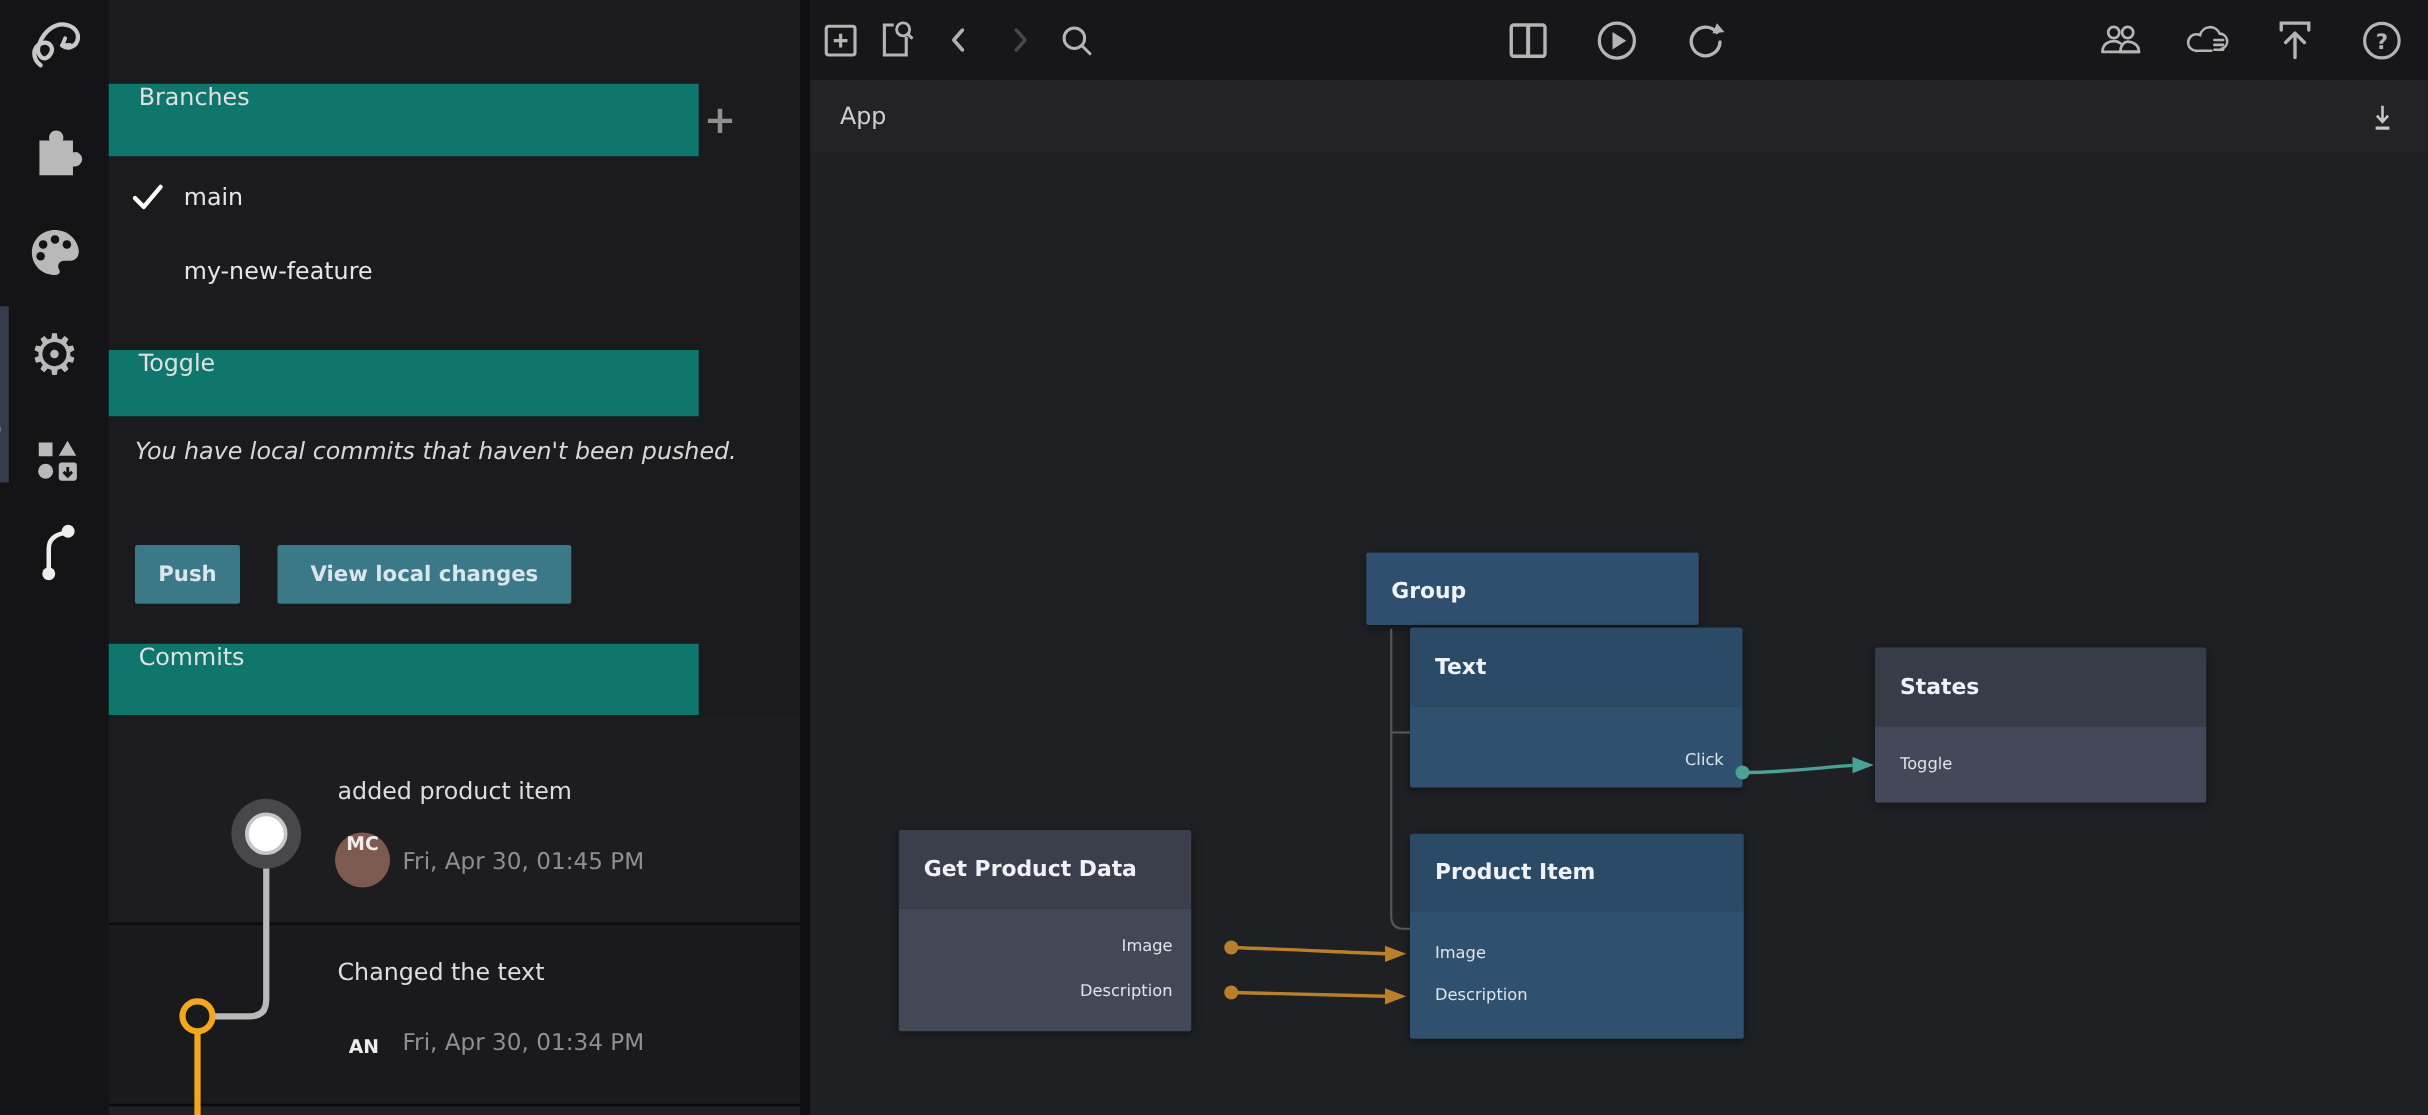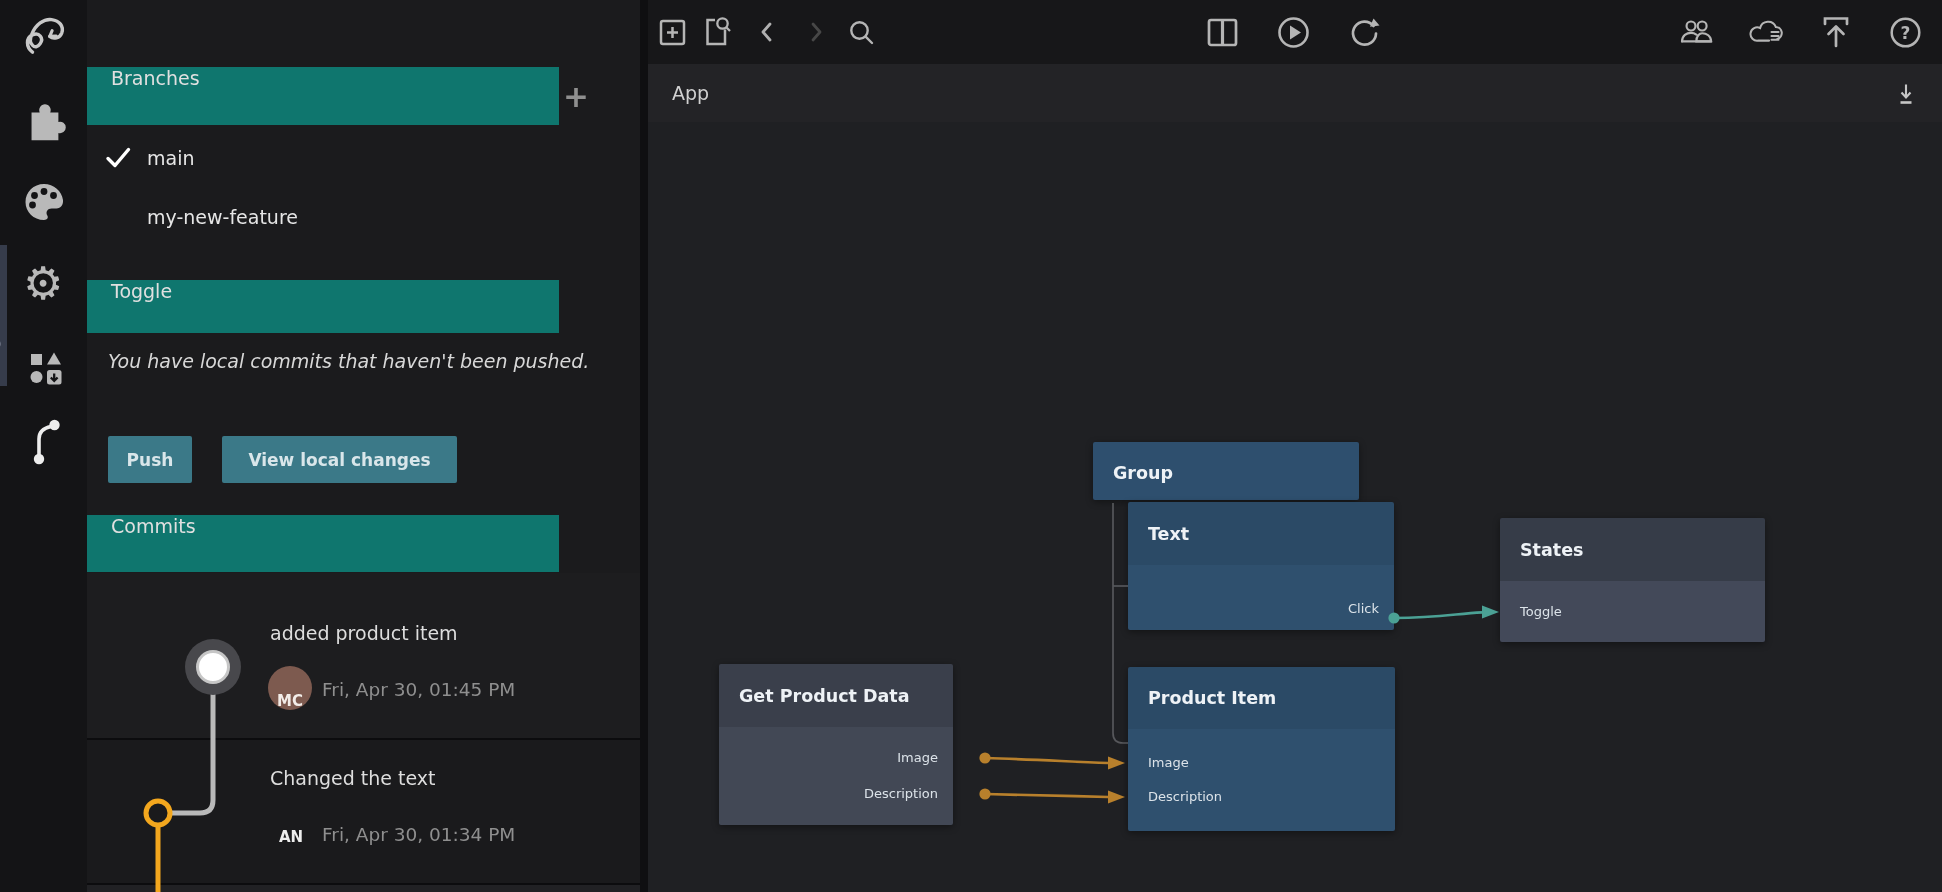--- a/index.html
+++ b/index.html
@@ -24,21 +24,21 @@
                   color:#8f8f8f; text-align:center; line-height:40px; cursor:pointer; z-index:5; }
   .branch-label { position:absolute; left:147px; font-size:19px; color:#e6e6e6; cursor:pointer; z-index:4; }
   #status-msg { position:absolute; left:108px; top:344px; width:488px; font-size:19px; line-height:34px; color:#d8d8d8; z-index:4;font-style:italic; }
   .teal-btn { position:absolute; top:436px; height:47px; background:#3b7988; border-radius:2px; display:flex;
               align-items:center; justify-content:center; font-size:17px; font-weight:bold; color:#d9e6ea; cursor:pointer; z-index:4; }
   .commit-row { position:absolute; left:87px; width:553px; z-index:3; cursor:pointer; }
   .c-divider { position:absolute; left:87px; width:553px; height:2px; background:#0c0c0e; z-index:4; }
   .commit-title { position:absolute; left:270px; font-size:19px; color:#dedede; z-index:5; }
   .commit-date { position:absolute; left:322px; font-size:18.5px; color:#8f8f8f; z-index:5; }
   #c1-avatar { position:absolute; left:268px; top:666px; width:44px; height:44px; border-radius:50%;
-               background:#7d5a4f; display:flex; align-items:flex-end; justify-content:center;
+               background:#7d5a4f; display:flex; align-items:flex-start; justify-content:center;
                font-size:15px; font-weight:bold; color:#f2ece8; z-index:5; }
   #c2-initials { position:absolute; left:279px; top:828px; font-size:15px; font-weight:bold; color:#ededed; z-index:5; }
   #commit-graph { position:absolute; left:100px; top:630px; z-index:5; pointer-events:none; }
 
   
   #toolbar { left:648px; top:0; width:1294px; height:64px; background:#171719; z-index:2; }
   .tb-icon { position:absolute; top:14px; width:36px; height:36px; display:flex; align-items:center;
              justify-content:center; cursor:pointer; z-index:3; }
   #app-bar { left:648px; top:64px; width:1294px; height:58px; background:#232326; z-index:2; }
   #app-title { position:absolute; left:672px; top:64px; height:58px; display:flex; align-items:center;

